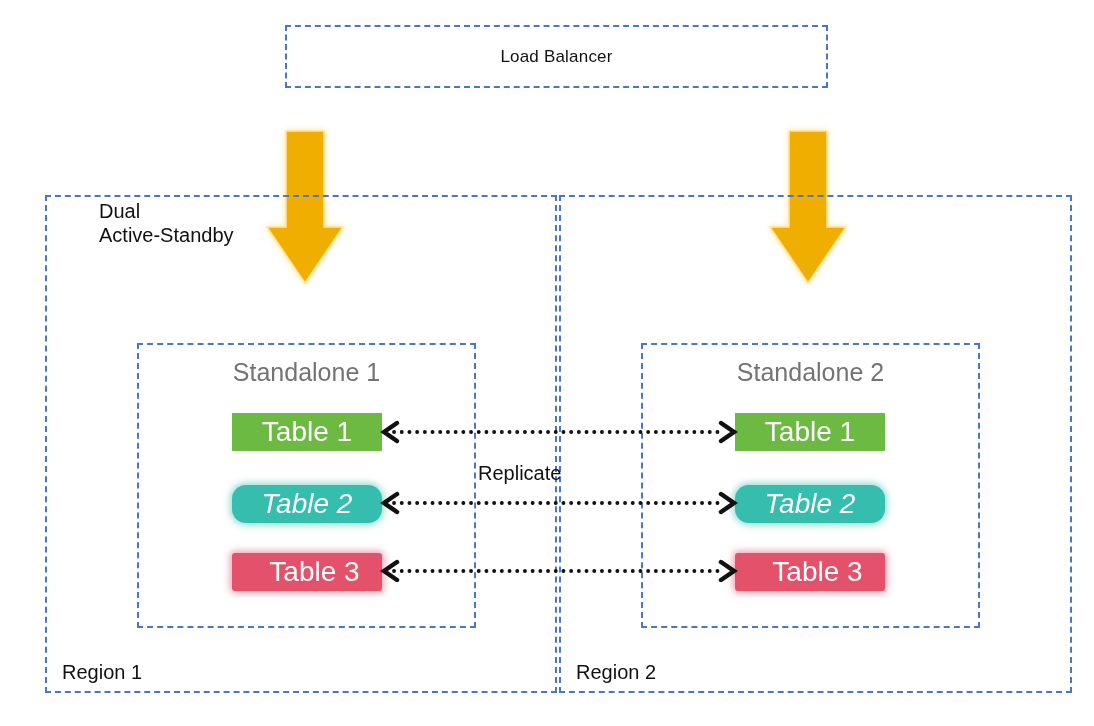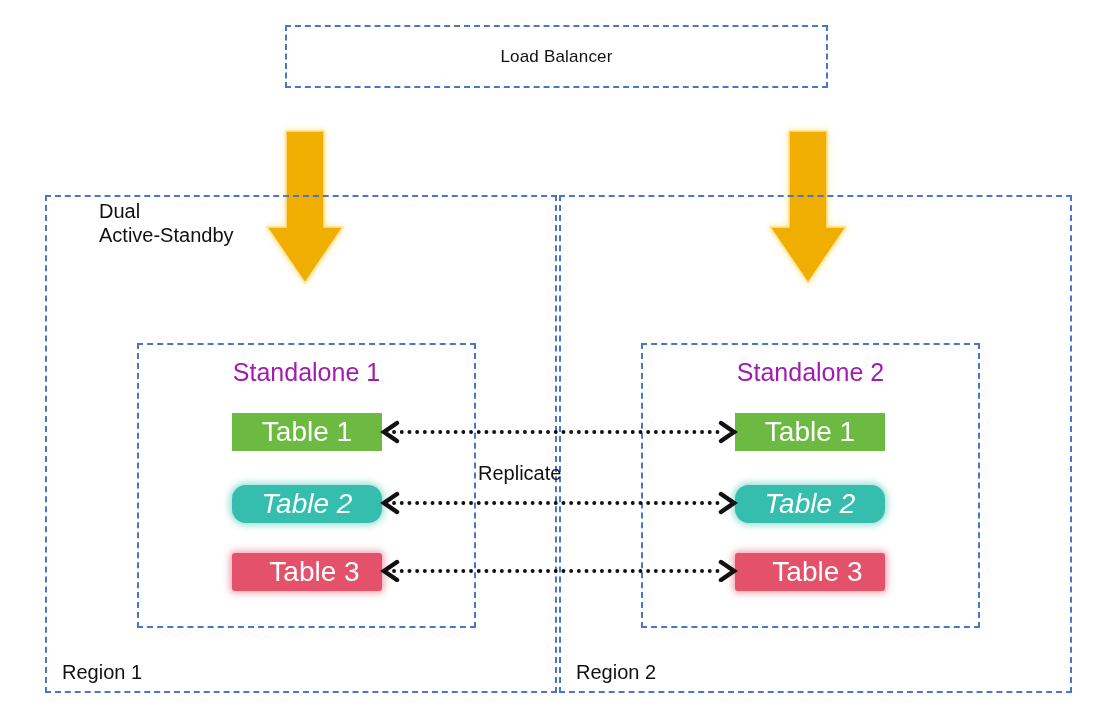--- a/index.html
+++ b/index.html
@@ -7,21 +7,21 @@
     position:relative;width:1094px;height:726px;background:#ffffff;overflow:hidden;
     font-family:"Liberation Sans","DejaVu Sans",sans-serif;color:#111111;
   }
   .dashed-box{position:absolute;border:2px dashed #4a76c8;background:transparent;box-sizing:border-box;}
   .lb-box{left:285px;top:25px;width:543px;height:63px;display:flex;align-items:center;justify-content:center;}
   .lb-label{font-size:17px;color:#111;letter-spacing:.2px;}
   .region1{left:45px;top:195px;width:512px;height:498px;}
   .region2{left:559px;top:195px;width:513px;height:498px;}
   .standalone1{left:137px;top:343px;width:339px;height:285px;}
   .standalone2{left:641px;top:343px;width:339px;height:285px;}
-  .standalone-title{position:absolute;left:0;right:0;top:13px;text-align:center;font-size:25px;color:#a21caf;}
+  .standalone-title{position:absolute;left:0;right:0;top:13px;text-align:center;font-size:25px;color:#737373;}
   .annotation{position:absolute;font-size:20px;color:#111;line-height:24px;}
   .anno-dual{left:62px;top:199px;margin-left:37px;}
   .anno-region1{left:62px;top:660px;}
   .anno-region2{left:576px;top:660px;}
   .replicate-label{position:absolute;left:478px;top:462px;width:160px;text-align:left;font-size:20px;color:#111;}
   .table-chip{
     position:absolute;width:150px;height:38px;display:flex;align-items:center;justify-content:center;
     color:#ffffff;font-size:28px;box-sizing:border-box;
   }
   .chip-glow-teal{border-radius:14px;box-shadow:0 0 7px 2px rgba(53,189,173,.55);font-style:italic;}

